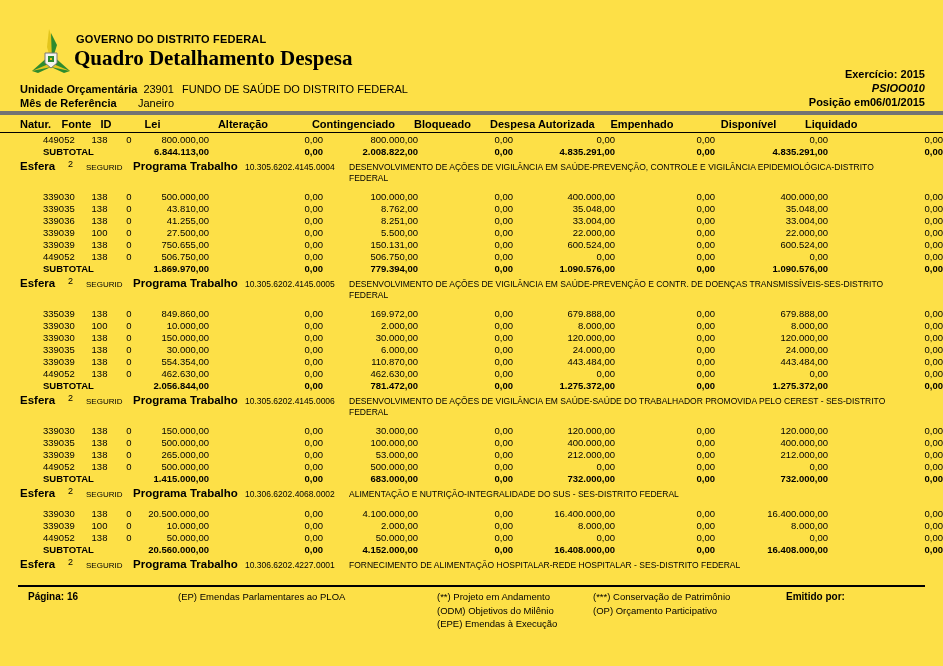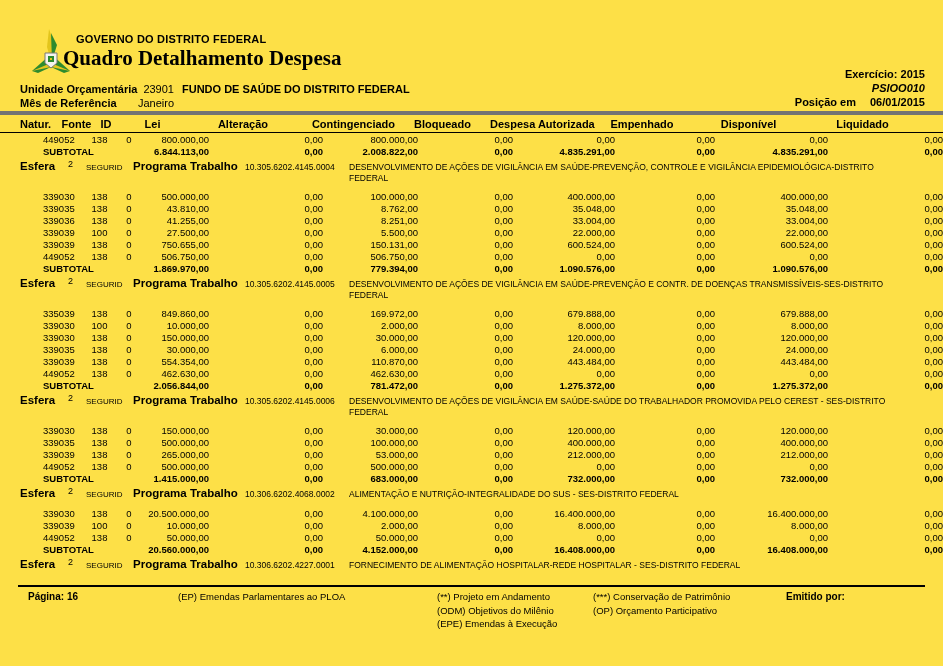--- a/index.html
+++ b/index.html
@@ -5,46 +5,46 @@
   * { margin:0; padding:0; box-sizing:border-box; }
   html,body { background:#e9e9e9; }
   .page {
     position:relative; width:943px; height:666px; background:#fde047;
     font-family:"Liberation Sans", sans-serif; color:#000;
     margin:0 auto; overflow:hidden;
   }
   
   .logo { position:absolute; left:30px; top:27px; }
   .org-name { position:absolute; left:76px; top:33px; font-size:11px; font-weight:bold; letter-spacing:.2px; }
-  .page-title { position:absolute; left:63px; top:46px; font-family:"Liberation Serif", serif; font-size:21px; font-weight:bold; }
+  .page-title { position:absolute; left:74px; top:46px; font-family:"Liberation Serif", serif; font-size:21px; font-weight:bold; }
   .exercicio { position:absolute; right:18px; top:68px; font-size:11px; font-weight:bold; }
   .report-code { position:absolute; right:18px; top:82px; font-size:11px; font-weight:bold;font-style:italic; }
   .posicao { position:absolute; right:18px; top:96px; font-size:11px; font-weight:bold; }
-  .posicao .val { margin-left:14px; }
+  .posicao .val { }
   .unidade { position:absolute; left:20px; top:83px; font-size:11px; }
   .unidade .lbl { font-weight:bold; }
   .unidade .code { margin-left:6px; }
-  .unidade .nm { margin-left:8px;font-weight:bold; }
+  .unidade .nm { margin-left:8px; }
   .mes { position:absolute; left:20px; top:97px; font-size:11px; }
   .mes .lbl { font-weight:bold; display:inline-block; width:118px; }
   
   .tbl { position:absolute; left:0; top:111px; width:943px; border-top:4px solid #737373; padding-top:1px; }
   .colhead { display:flex; padding:2px 0 2px 20px; border-bottom:1px solid #000; font-size:11px; font-weight:bold; margin-bottom:1px; }
   .c  { display:inline-block; white-space:nowrap; }
   .c0 { width:40px;  text-align:left; }
   .c1 { width:33px;  text-align:center; }
   .c2 { width:26px;  text-align:center; }
   .c3 { width:67px;  text-align:center; }
   .c4 { width:114px; text-align:center; }
   .c5 { width:95px;  text-align:right; }
   .c6 { width:95px;  text-align:center; }
   .c7 { width:102px; text-align:center; }
   .c8 { width:100px; text-align:center; }
   .c9 { width:113px; text-align:center; }
-  .c10{ width:115px; text-align:center; }
+  .c10{ width:115px; text-align:left; }
   .drow, .strow { display:flex; padding-left:20px; font-size:9.5px; height:12px; line-height:12px;justify-content:flex-end; }
   .drow .c3,.drow .c4,.drow .c5,.drow .c6,.drow .c7,.drow .c8,.drow .c9,.drow .c10,
   .strow .c3,.strow .c4,.strow .c5,.strow .c6,.strow .c7,.strow .c8,.strow .c9,.strow .c10
   { text-align:right; }
   .strow { font-weight:bold; }
   .strow .stl { width:99px; text-align:left; }
   .esf { display:flex; padding-left:20px; margin-top:2px; margin-bottom:8px; align-items:flex-start; }
   .esf .e-lbl { font-size:11.5px; font-weight:bold; width:48px; }
   .esf .e-num { font-size:9px; position:relative; top:-1px; width:18px; }
   .esf .e-reg { font-size:8px; width:47px; padding-top:3px; }

